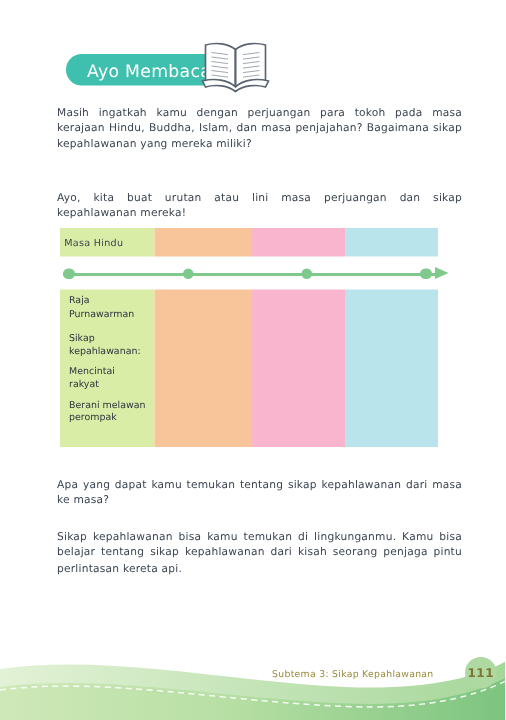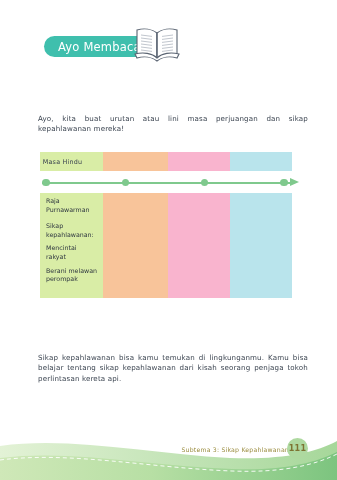--- a/index.html
+++ b/index.html
@@ -49,21 +49,21 @@
     left:38px;width:270px;
     color:#3b4450;
     font-size:7.1px;
     line-height:10.4px;
     text-align:justify;
     font-family:"DejaVu Sans", sans-serif;
     letter-spacing:.15px;
   }
   .p1{top:70px;}
   .p2{top:104px;}
-  .p3{top:114px;}
+  .p3{top:127px;}
 
   .q1{top:318px;}
   .q2{top:340px;}
   .q3{top:353px;}
 
   
   .timeline{
     position:absolute;
     left:40px;top:152px;
     width:252px;height:146px;
@@ -138,21 +138,21 @@
   .footer-text{
     position:absolute;
     right:48px;bottom:27px;
     font-size:6.2px;
     color:#9a8c3e;
     letter-spacing:.2px;
     white-space:nowrap;
   }
   .page-badge{
     position:absolute;
-    right:29px;bottom:21px;
+    right:6px;bottom:21px;
     width:21px;height:21px;
     border-radius:50%;
     background:#aed9a0;
     display:flex;align-items:center;justify-content:center;text-align:center;
   }
   .page-badge span{
     font-size:8px;color:#7d7332;font-weight:bold;letter-spacing:.3px;
   }
 </style>
 </head>
@@ -185,20 +185,21 @@
             <path d="M29 21.4 L40 20"></path>
           <path d="M29 24.4 L40 23"></path>
             <path d="M29 27.4 L40 26"></path>
         </g>
         <path d="M24 9 L24 34" stroke="#5a6472" stroke-width="1.1" fill="none"></path>
         <path d="M2 30 C10 28, 19 29, 24 34 C29 29, 38 28, 46 30 L44 34 C37 32, 29 33, 24 37 C19 33, 11 32, 4 34 Z" fill="#ffffff" stroke="#5a6472" stroke-width="1.1"></path>
       </svg>
     </div>
   </div>
 
+  <div class="para p1">Masih ingatkah kamu dengan perjuangan para tokoh pada masa kerajaan Hindu, Buddha, Islam, dan masa penjajahan? Bagaimana sikap kepahlawanan yang mereka miliki?</div>
   <div class="para p3">Ayo, kita buat urutan atau lini masa perjuangan dan sikap kepahlawanan mereka!</div>
 
   <div class="timeline">
 
     <div class="tl-cols">
       <div class="tl-col c0" style="background: rgb(217, 237, 166);"></div>
       <div class="tl-col c1" style="background: rgb(248, 196, 154);"></div>
       <div class="tl-col c2" style="background: rgb(249, 180, 206);"></div>
       <div class="tl-col c3" style="background: rgb(185, 228, 236);"></div>
     </div>
@@ -229,21 +230,22 @@
         <div>Mencintai</div>
         <div>rakyat</div>
       </div>
       <div class="blk">
         <div>Berani melawan</div>
         <div>perompak</div>
       </div>
     </div>
   </div>
 
-  <div class="para q3">Sikap kepahlawanan bisa kamu temukan di lingkunganmu. Kamu bisa belajar tentang sikap kepahlawanan dari kisah seorang penjaga tokoh perlintasan kereta api.</div>
+  <div class="para q1">Apa yang dapat kamu temukan tentang sikap kepahlawanan dari masa ke masa?</div>
+  <div class="para q3">Sikap kepahlawanan bisa kamu temukan di lingkunganmu. Kamu bisa belajar tentang sikap kepahlawanan dari kisah seorang penjaga pintu perlintasan kereta api.</div>
 
   <div class="footer-wave">
     <svg width="337" height="80" viewBox="0 0 337 80" preserveAspectRatio="none">
       <defs>
         <linearGradient id="wg" x1="0" y1="0" x2="1" y2="0">
           <stop offset="0%" stop-color="#cfe8b8"></stop>
           <stop offset="45%" stop-color="#b7dfa4"></stop>
           <stop offset="100%" stop-color="#7cc47f"></stop>
         </linearGradient>
         <linearGradient id="wg2" x1="0" y1="0" x2="1" y2="0">

